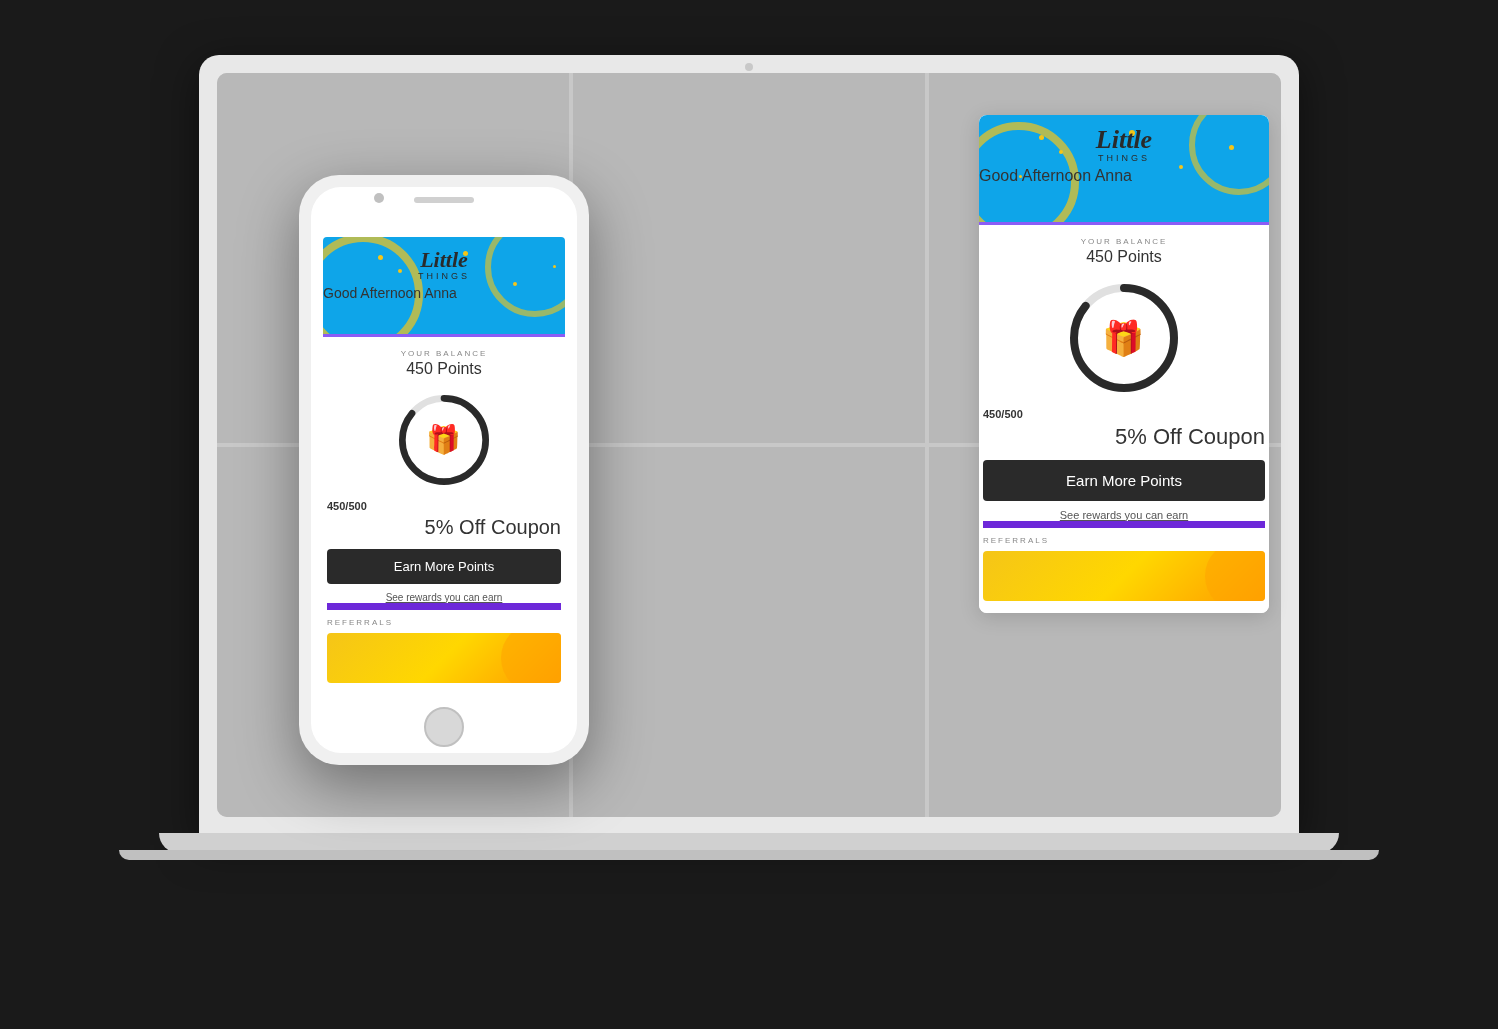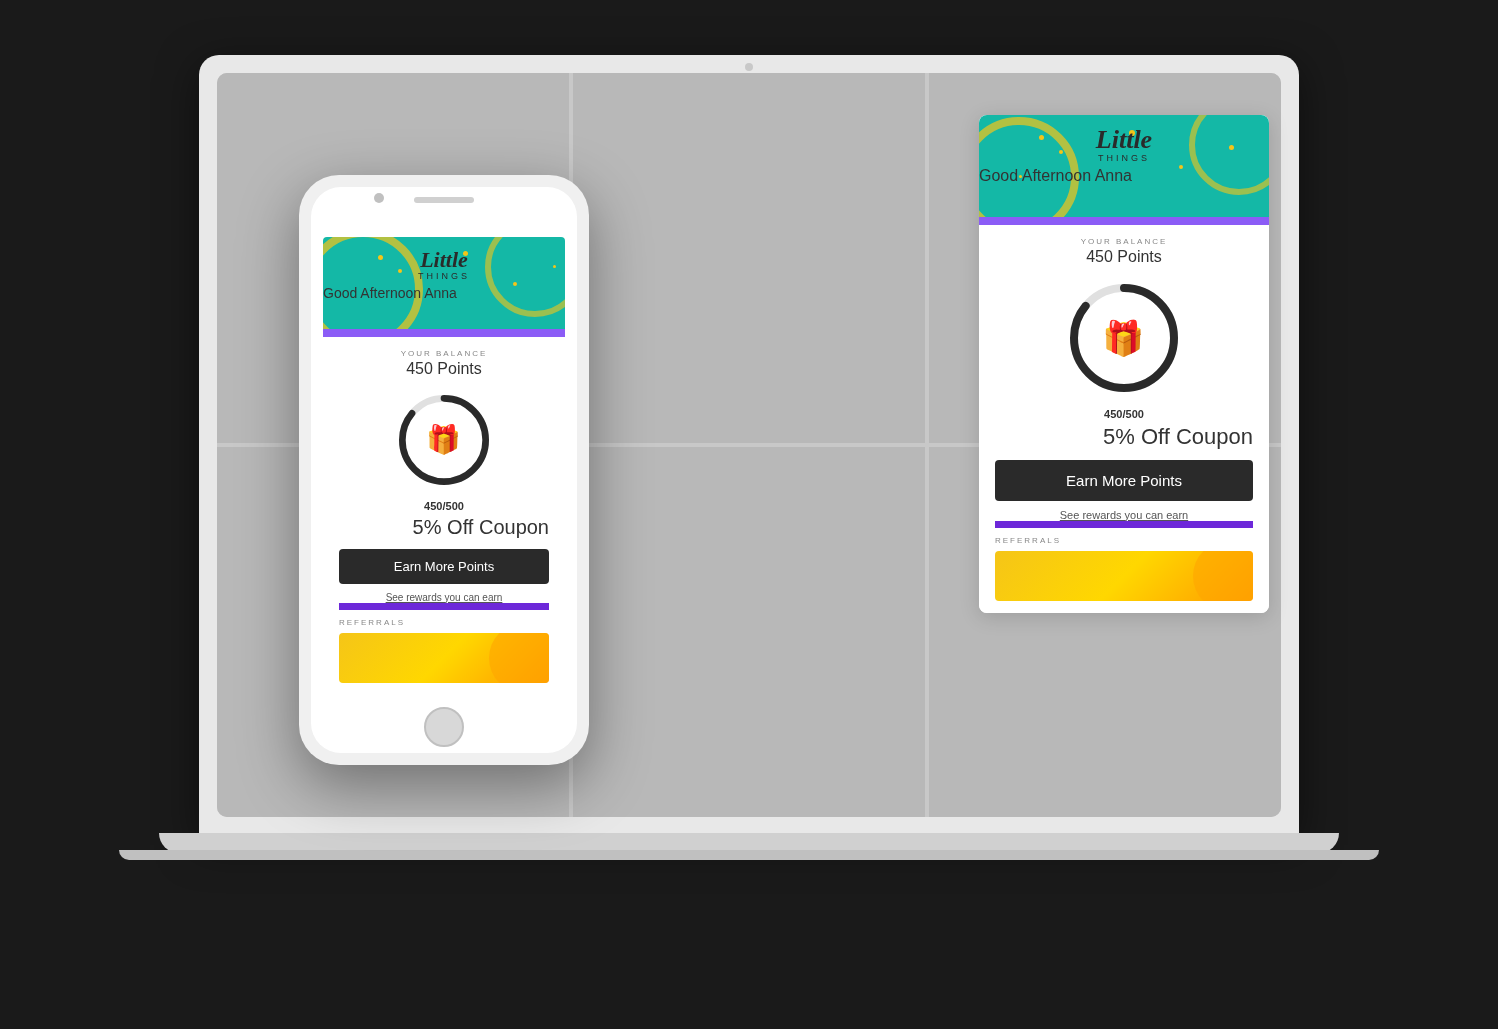--- a/index.html
+++ b/index.html
@@ -166,24 +166,24 @@
 
     
     .app-card {
       width: 100%;
       background: white;
       font-family: -apple-system, BlinkMacSystemFont, 'Segoe UI', sans-serif;
     }
 
     .card-header {
       position: relative;
-      background: #14b8a6;
+      background: #0ea5e9;
       height: 100px;
       overflow: hidden;
-      border-bottom: 8px solid #8b5cf6;
+      border-bottom: 3px solid #8b5cf6;
     }
 
     .confetti-container {
       position: absolute;
       inset: 0;
       overflow: hidden;
     }
 
     .arc-left {
       position: absolute;
@@ -234,21 +234,21 @@
 
     .greeting {
       font-size: 14px;
       color: #333;
       margin-top: 4px;
       position: relative;
       z-index: 5;
     }
 
     .card-body {
-      padding: 12px 16px;
+      padding: 12px 4px;
     }
 
     .balance-label {
       text-align: center;
       font-size: 8px;
       letter-spacing: 2px;
       color: #888;
       text-transform: uppercase;
       margin-bottom: 2px;
     }
@@ -273,21 +273,20 @@
       height: 100px;
     }
 
     .gift-icon-center {
       position: absolute;
       font-size: 28px;
       color: #f5c518;
     }
 
     .progress-label {
-      text-align: center;
       font-size: 11px;
       font-weight: bold;
       color: #333;
       margin-top: 4px;
     }
 
     .coupon-label {
       text-align: right;
       font-size: 20px;
       font-weight: 300;

